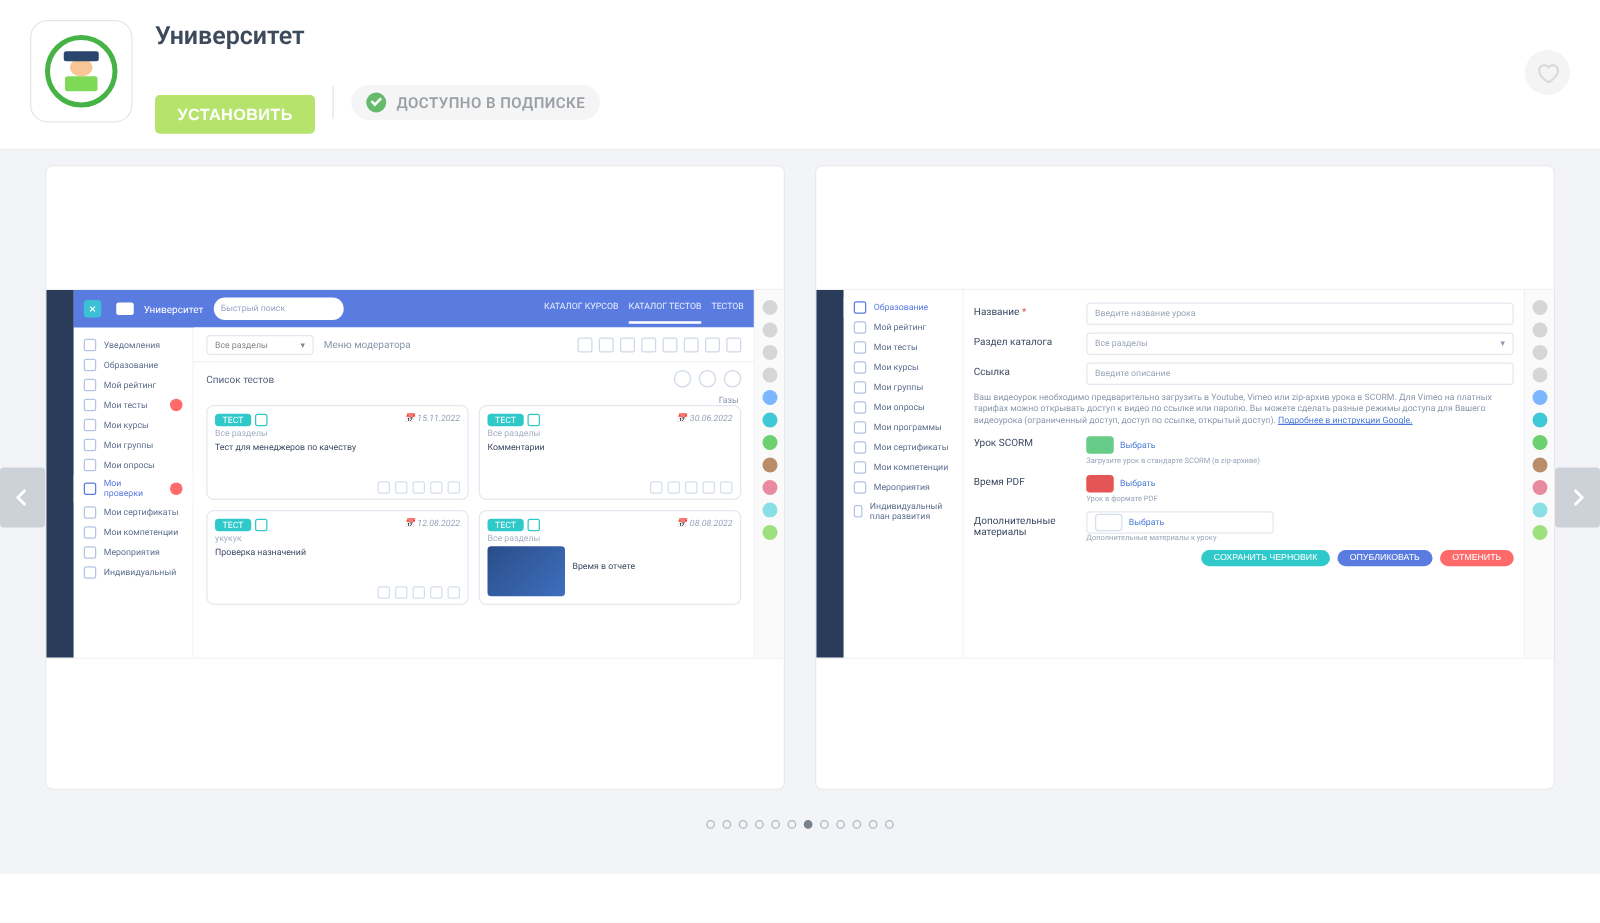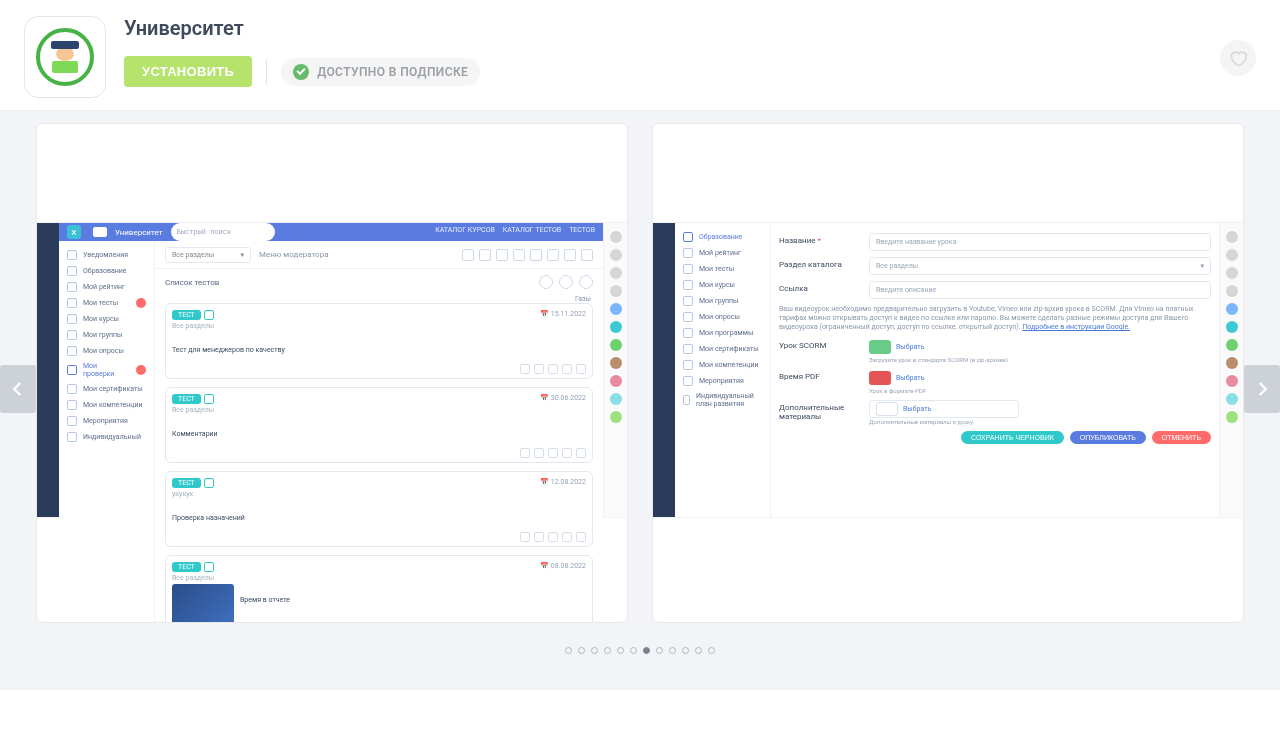--- a/index.html
+++ b/index.html
@@ -46,20 +46,21 @@
   }
   .btn-row { display:flex; align-items:center; gap:14px; }
   .install-btn {
     background: #b6e36b;
     color: #fff;
     border:none;
     padding: 8px 18px;
     border-radius: 4px;
     font-size: 13px; font-weight:600;
     letter-spacing: .3px;
+    margin-top: 20px;
   }
   .vdiv{width:1px;height:26px;background:#e3e3e3;}
   .subscription-badge{
     display:flex;align-items:center;gap:8px;
     background:#f5f5f5;padding:6px 12px;border-radius:14px;
     font-size:12px;color:#9aa0a6;font-weight:600;letter-spacing:.4px;
   }
   .check-ic{width:16px;height:16px;border-radius:50%;background:#66bb6a;position:relative;}
   .check-ic::after{content:"";position:absolute;left:4px;top:4px;width:6px;height:3px;border-left:2px solid #fff;border-bottom:2px solid #fff;transform:rotate(-45deg);}
   .heart-btn{
@@ -88,47 +89,47 @@
   .shot-left-strip{width:22px;background:#2b3b5a;}
   .shot-sidebar{width:96px;background:#fff;border-right:1px solid #eef1f5;padding:6px 0;}
   .shot-main{flex:1;background:#fff;position:relative;overflow:hidden;}
   .shot-right-dots{width:24px;background:#fafafa;border-left:1px solid #eef1f5;display:flex;flex-direction:column;align-items:center;gap:6px;padding-top:8px;}
   .rdot{width:12px;height:12px;border-radius:50%;}
   .rd-grey{background:#d6d6d6}.rd-blue{background:#7bb6ff}.rd-teal{background:#3fc9d6}.rd-green{background:#6cd06f}.rd-brown{background:#b98c6a}.rd-pink{background:#e98ba0}.rd-lteal{background:#89dfe6}.rd-lgreen{background:#9de07e}
 
   .shot-topbar{height:30px;background:#5a7be0;display:flex;align-items:center;gap:8px;padding:0 8px;color:#fff;font-size:8px;position:relative;}
   .shot-close{width:14px;height:14px;border-radius:3px;background:#3cc0d6;color:#fff;font-size:10px;display:flex;align-items:center;justify-content:center;margin-right:4px}
   .shot-brand{width:14px;height:10px;background:#fff;border-radius:2px;}
-  .shot-search{flex:0 0 104px;height:18px;background:#fff;border-radius:10px;display:flex;align-items:center;padding:0 6px;color:#9aa6c5;font-size:7px;font-family:Liberation Mono, monospace;}
+  .shot-search{flex:0 0 104px;height:18px;background:#fff;border-radius:10px;display:flex;align-items:center;padding:0 6px;color:#9aa6c5;font-size:7px;}
   .shot-tabs{display:flex;gap:8px;margin-left:auto;font-size:7px;color:#eaf0ff;}
   .shot-tab{position:relative;padding-bottom:4px;}
   .shot-tab.active::after{content:"";position:absolute;left:0;right:0;bottom:-6px;height:2px;background:#fff;}
 
   .sb-item{display:flex;align-items:center;gap:6px;padding:3px 8px;font-size:7px;color:#5f6f8f;}
   .sb-item.active{background:#fff;color:#5a7be0;position:relative;}
   .sb-item .ic{width:10px;height:10px;border:1px solid #b3c4e4;border-radius:2px;}
   .sb-item.active .ic{border-color:#5a7be0}
   .sb-badge{width:10px;height:10px;border-radius:50%;background:#ff6b6b;margin-left:auto;}
 
   .secbar{height:28px;display:flex;align-items:center;gap:8px;padding:0 10px;border-bottom:1px solid #eef1f5;font-size:8px;}
   .secbar .dd{width:86px;height:16px;border:1px solid #e3e8f0;border-radius:3px;font-size:7px;color:#888;display:flex;align-items:center;padding:0 6px;justify-content:space-between;}
   .secbar .mini-icons{margin-left:auto;display:flex;gap:5px;color:#9fb0cc;font-size:9px;}
   .secbar .mini-icons span{width:12px;height:12px;border:1px solid #cfd8e8;border-radius:2px;}
 
   .list-head{display:flex;align-items:center;justify-content:space-between;padding:6px 10px;font-size:8px;color:#56657f;}
   .list-head .ricons{display:flex;gap:6px;}
   .list-head .ricons span{width:14px;height:14px;border:1px solid #cfd8e8;border-radius:50%;}
 
-  .cards-grid{display:grid;grid-template-columns:1fr;gap:8px;padding:0 10px 8px;}
+  .cards-grid{display:grid;grid-template-columns:1fr 1fr;gap:8px;padding:0 10px 8px;}
   .tcard{border:1px solid #e3e8f0;border-radius:6px;padding:6px;font-size:7px;color:#56657f;height:76px;position:relative;}
   .tcard .chip{background:#2fc9c9;color:#fff;border-radius:3px;padding:1px 6px;font-size:7px;display:inline-block;}
   .tcard .copy{display:inline-block;width:10px;height:10px;border:1px solid #2fc9c9;border-radius:2px;margin-left:3px;vertical-align:middle;}
-  .tcard .date{float:right;color:#96a2b8;font-size:7px;}
+  .tcard .date{float:right;color:#96a2b8;font-size:7px;font-style:italic;}
   .tcard .sub{color:#a6b0c2;margin-top:2px;}
-  .tcard .title{margin-top:16px;color:#3c4a62;}
+  .tcard .title{margin-top:3px;color:#3c4a62;}
   .tcard .tool{position:absolute;bottom:4px;right:6px;display:flex;gap:4px;color:#b8c3d6;}
   .tcard .tool span{width:10px;height:10px;border:1px solid #d6deec;border-radius:2px;}
   .tcard.img .thumb{position:absolute;left:6px;bottom:6px;width:62px;height:40px;background:linear-gradient(135deg,#2a4d89,#3f6fbe);border-radius:3px;}
   .tcard.img .ititle{position:absolute;left:74px;bottom:26px;font-size:7px;color:#3c4a62;}
 
   
   .form-area{flex:1;background:#fff;padding:4px 8px;font-size:8px;color:#3c4a62;overflow:hidden;}
   .frow{display:flex;align-items:flex-start;gap:10px;margin:6px 0;}
   .flabel{width:80px;font-size:8px;color:#3c4a62;padding-top:3px;}
   .finput{flex:1;height:18px;border:1px solid #e3e8f0;border-radius:3px;font-size:7px;color:#9aa6b8;display:flex;align-items:center;padding:0 6px;}

